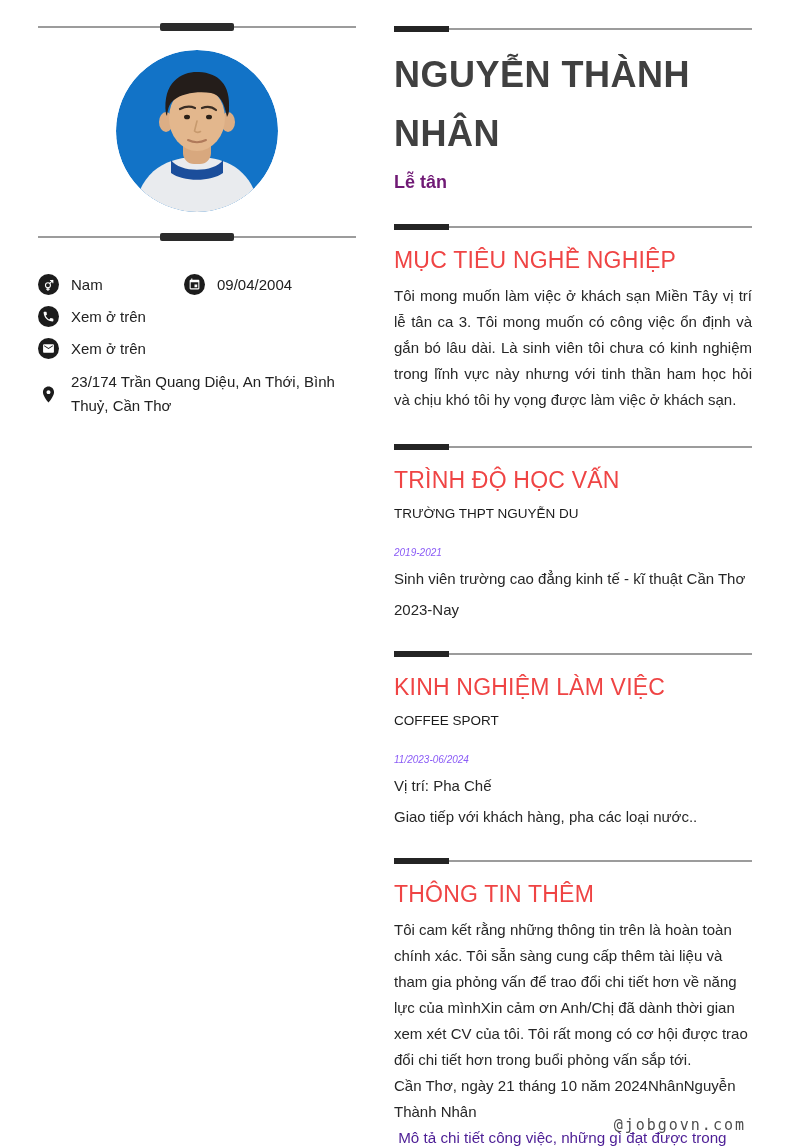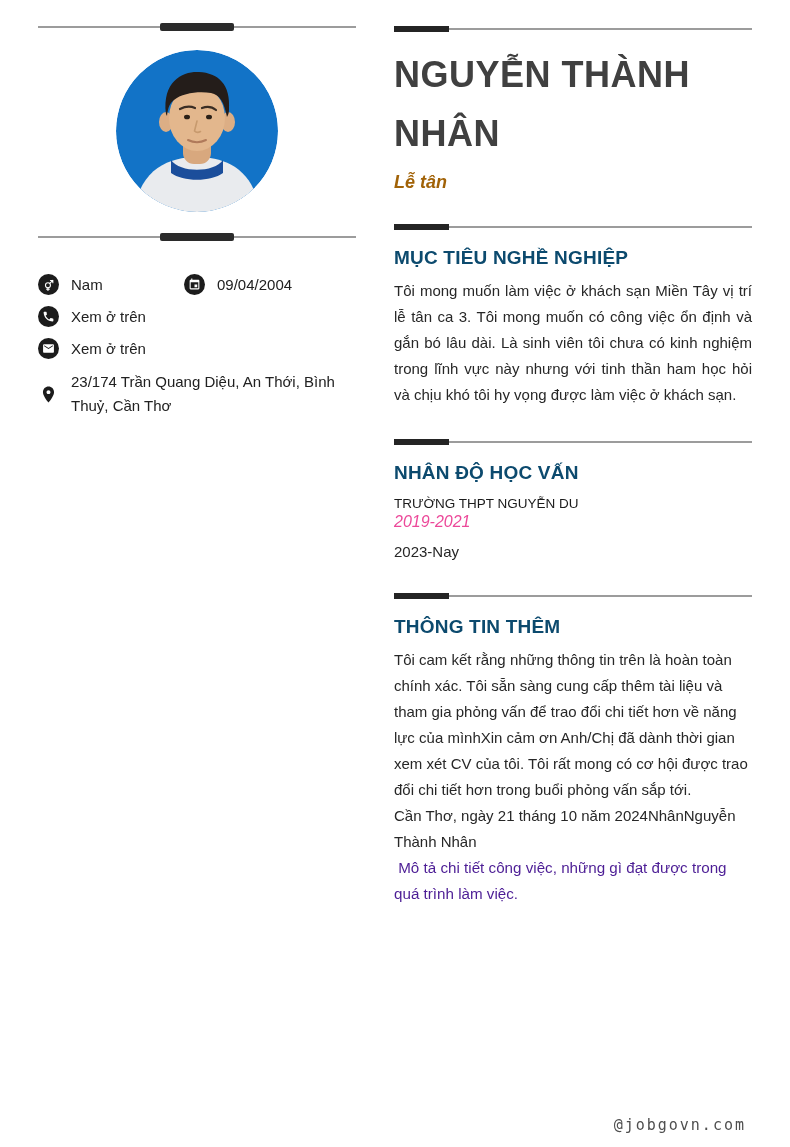--- a/index.html
+++ b/index.html
@@ -60,33 +60,33 @@
   .info-text { font-size: 15px; line-height: 21px; color: #212121; }
   .info-text.multiline { line-height: 24px; }
 
   
   .name-rule { margin-top: 26px; }
   h1.name {
     margin-top: 13px;
     font-size: 36px; line-height: 59px; font-weight: 700;
     letter-spacing: 0.5px; color: #404040;
   }
-  .job-title { margin-top: 9px; font-size: 18px; font-weight: 700; color: #a16207; font-style: italic; }
+  .job-title { margin-top: 9px; font-size: 18px; font-weight: 700; color: #701a75; }
 
   .section { margin-top: 31px; }
   .section h2 {
     margin-top: 17px;
-    font-size: 19px; font-weight: 700; letter-spacing: 0.2px; color: #0c4a6e;
+    font-size: 23px; font-weight: 400; letter-spacing: 0.2px; color: #ef4444;
   }
   .body-text {
     margin-top: 9px; font-size: 15px; line-height: 26px; color: #272727;
   }
   .justified { text-align: justify; }
   .sub-head { margin-top: 12px; font-size: 13.5px; font-weight: 400; color: #1b1b1b; }
-  .period { margin-top: 2px; font-size: 16px; font-style: italic; color: #ec4899; }
+  .period { margin-top: 26px; font-size: 10px; font-style: italic; color: #8b5cf6; }
   .line { margin-top: 10px; font-size: 15px; line-height: 21px; color: #272727; }
   .note-text { font-size: 15.2px; line-height: 26px; color: #4c1d95; }
 
   
   .watermark {
     position: absolute; right: 44px; bottom: 13px;
     font-family: "DejaVu Sans Mono", "Liberation Mono", monospace;
     font-size: 15px; letter-spacing: 2px; color: #4f4f4f;
   }
 </style>
@@ -202,26 +202,38 @@
       </div>
       <h2>MỤC TIÊU NGHỀ NGHIỆP</h2>
       <p class="body-text justified">Tôi mong muốn làm việc ở khách sạn Miền Tây vị trí lễ tân ca 3. Tôi mong muốn có công việc ổn định và gắn bó lâu dài. Là sinh viên tôi chưa có kinh nghiệm trong lĩnh vực này nhưng với tinh thần ham học hỏi và chịu khó tôi hy vọng được làm việc ở khách sạn.</p>
     </section>
 
     <section class="section">
       <div class="divider-left">
         <div class="thin"></div>
           <div class="thick"></div>
       </div>
-      <h2>NHÂN ĐỘ HỌC VẤN</h2>
+      <h2>TRÌNH ĐỘ HỌC VẤN</h2>
       <div class="sub-head">TRƯỜNG THPT NGUYỄN DU</div>
       <div class="period">2019-2021</div>
+      <div class="line">Sinh viên trường cao đẳng kinh tế - kĩ thuật Cần Thơ</div>
       <div class="line">2023-Nay</div>
     </section>
 
+    <section class="section">
+      <div class="divider-left">
+        <div class="thin"></div>
+          <div class="thick"></div>
+      </div>
+      <h2>KINH NGHIỆM LÀM VIỆC</h2>
+      <div class="sub-head">COFFEE SPORT</div>
+      <div class="period">11/2023-06/2024</div>
+      <div class="line">Vị trí: Pha Chế</div>
+      <div class="line">Giao tiếp với khách hàng, pha các loại nước..</div>
+    </section>
 
     <section class="section">
       <div class="divider-left">
         <div class="thin"></div>
           <div class="thick"></div>
       </div>
       <h2>THÔNG TIN THÊM</h2>
       <p class="body-text">Tôi cam kết rằng những thông tin trên là hoàn toàn chính xác. Tôi sẵn sàng cung cấp thêm tài liệu và tham gia phỏng vấn để trao đổi chi tiết hơn về năng lực của mìnhXin cảm ơn Anh/Chị đã dành thời gian xem xét CV của tôi. Tôi rất mong có cơ hội được trao đổi chi tiết hơn trong buổi phỏng vấn sắp tới.&nbsp;&nbsp;&nbsp;&nbsp;&nbsp;&nbsp;&nbsp; Cần Thơ, ngày 21 tháng 10 năm 2024NhânNguyễn Thành Nhân</p>
       <p class="note-text">&nbsp;Mô tả chi tiết công việc, những gì đạt được trong quá trình làm việc.</p>
     </section>

